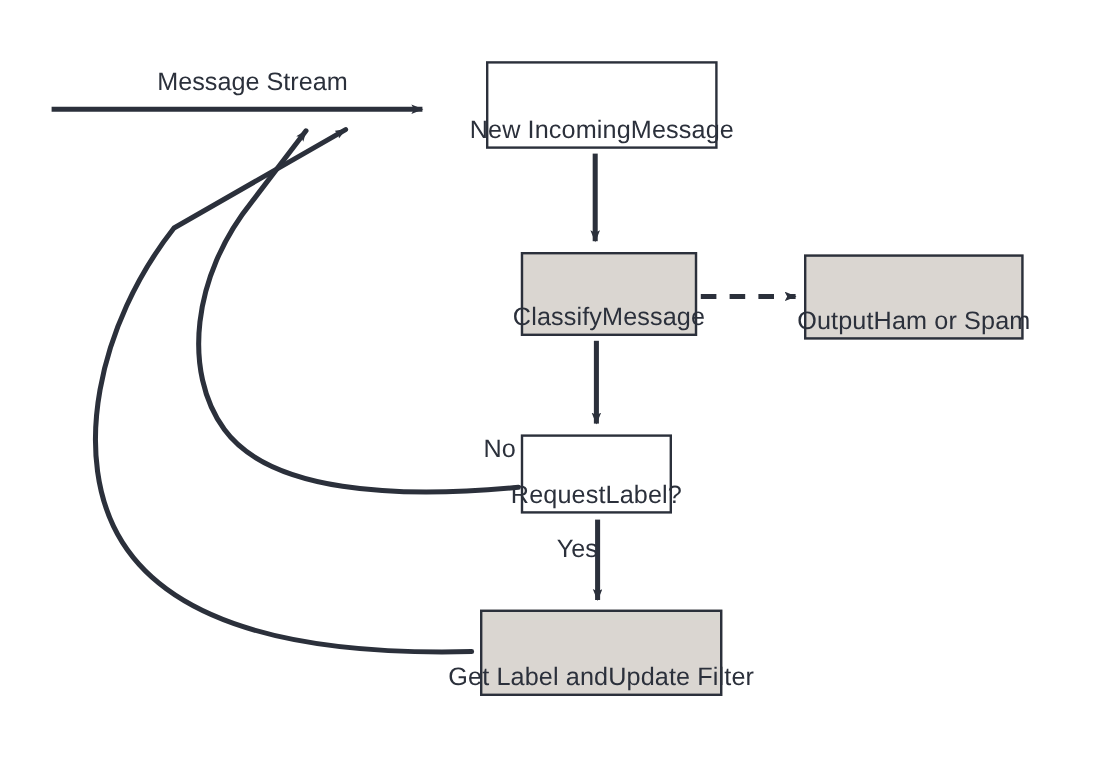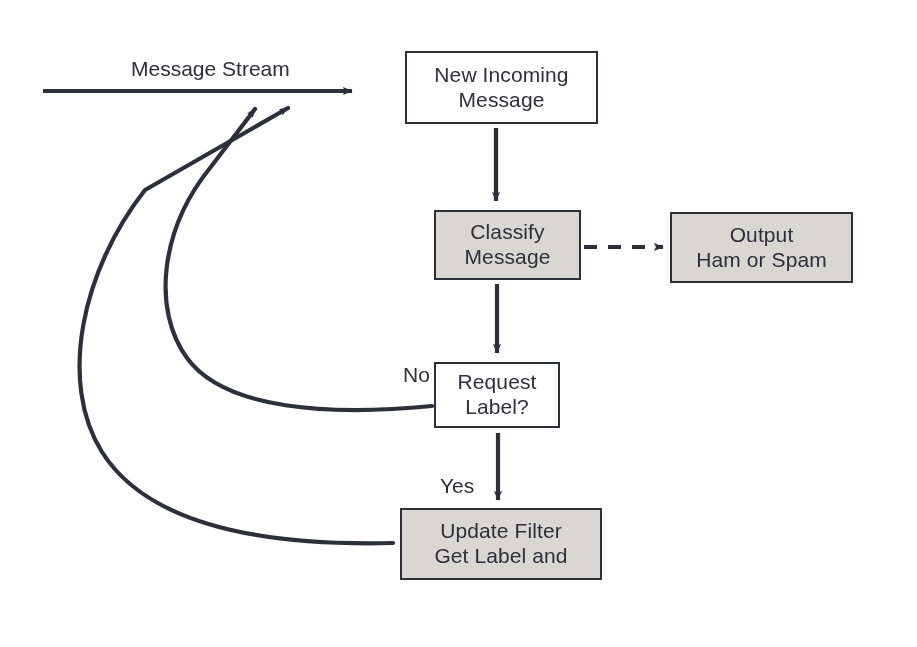--- a/index.html
+++ b/index.html
@@ -24,22 +24,22 @@
     top: 0;
     left: 0;
     width: 917px;
     height: 647px;
   }
   .node-box {
     position: absolute;
     box-sizing: border-box;
     border: 2px solid #2b303b;
     display: flex;
-    flex-direction: column;
-    align-items: center;
+    flex-direction: row;
+    align-items: flex-end;
     justify-content: center;
     text-align: center;
     color: #2b303b;
     font-size: 21px;
     line-height: 1.18;
     letter-spacing: 0.1px;
     font-family: "Liberation Sans", sans-serif;
   }
   .node-box .line {
     display: block;
@@ -100,23 +100,23 @@
     <span class="line">Output</span>
     <span class="line">Ham or Spam</span>
   </div>
 
   <div class="node-box fill-white" style="left:434px; top:362px; width:126px; height:66px;">
     <span class="line">Request</span>
     <span class="line">Label?</span>
   </div>
 
   <div class="node-box fill-gray" style="left:400px; top:508px; width:202px; height:72px;">
+    <span class="line">Get Label and</span>
     <span class="line">Update Filter</span>
-    <span class="line">Get Label and</span>
   </div>
 
   <div class="edge-label" style="left:95px; top:57px;margin-left:36px;">Message Stream</div>
 
   <div class="edge-label" style="left:370px; top:363px;margin-left:33px;">No</div>
 
-  <div class="edge-label" style="left:440px; top:446px;margin-top:28px;">Yes</div>
+  <div class="edge-label" style="left:464px; top:446px;">Yes</div>
 
 </div>
 
 </body></html>

